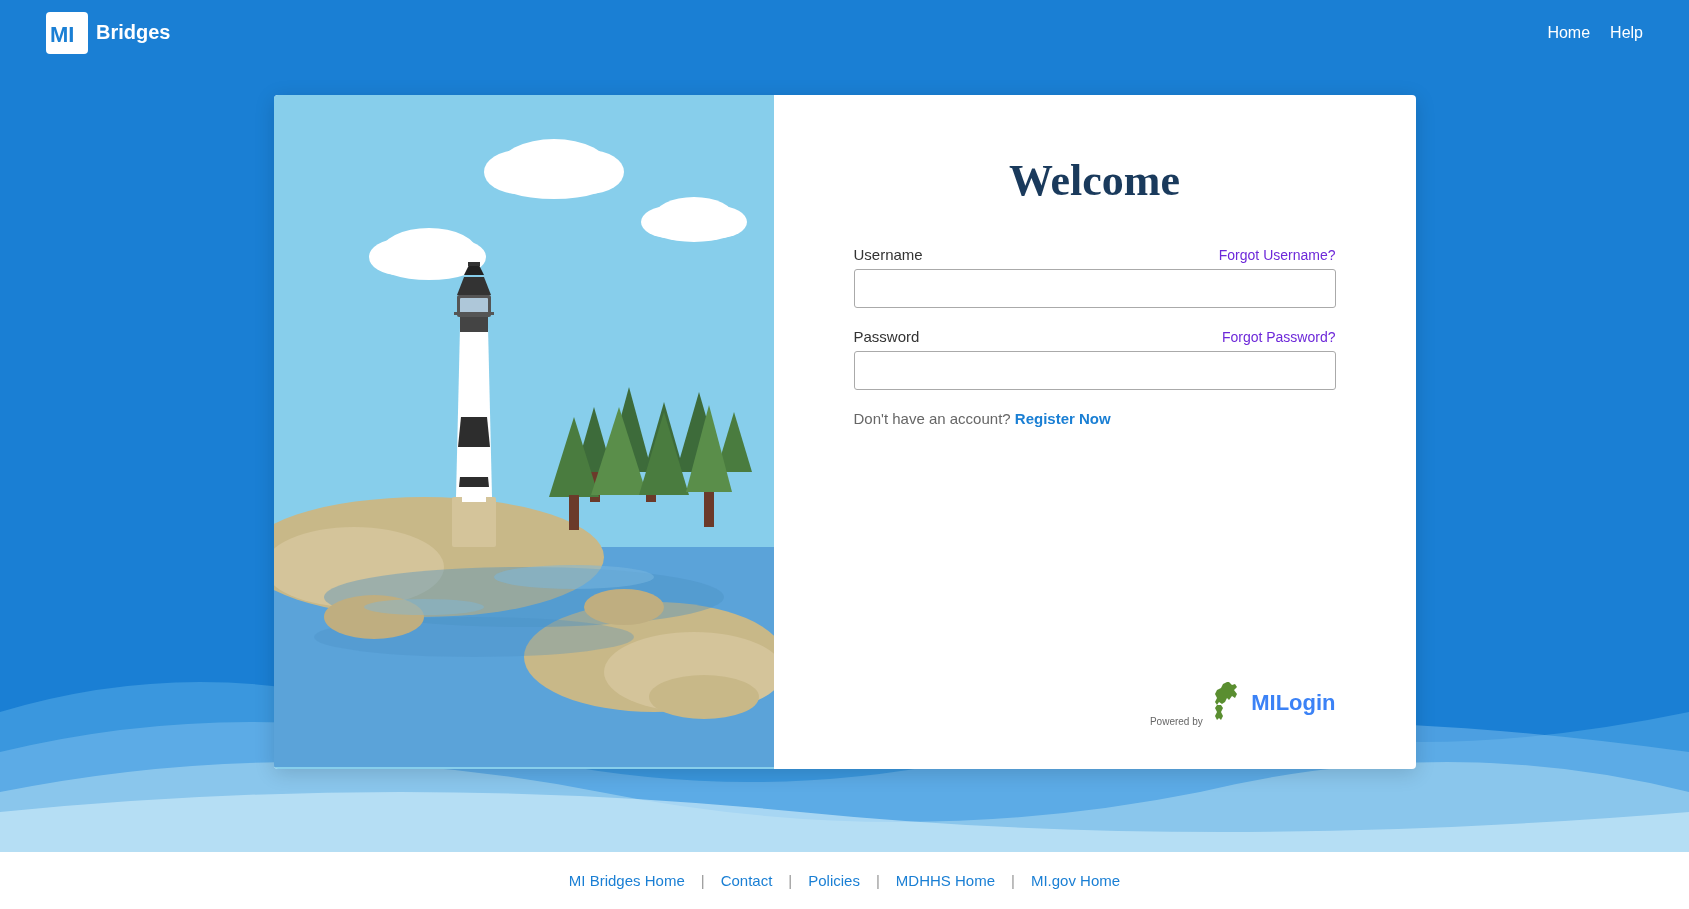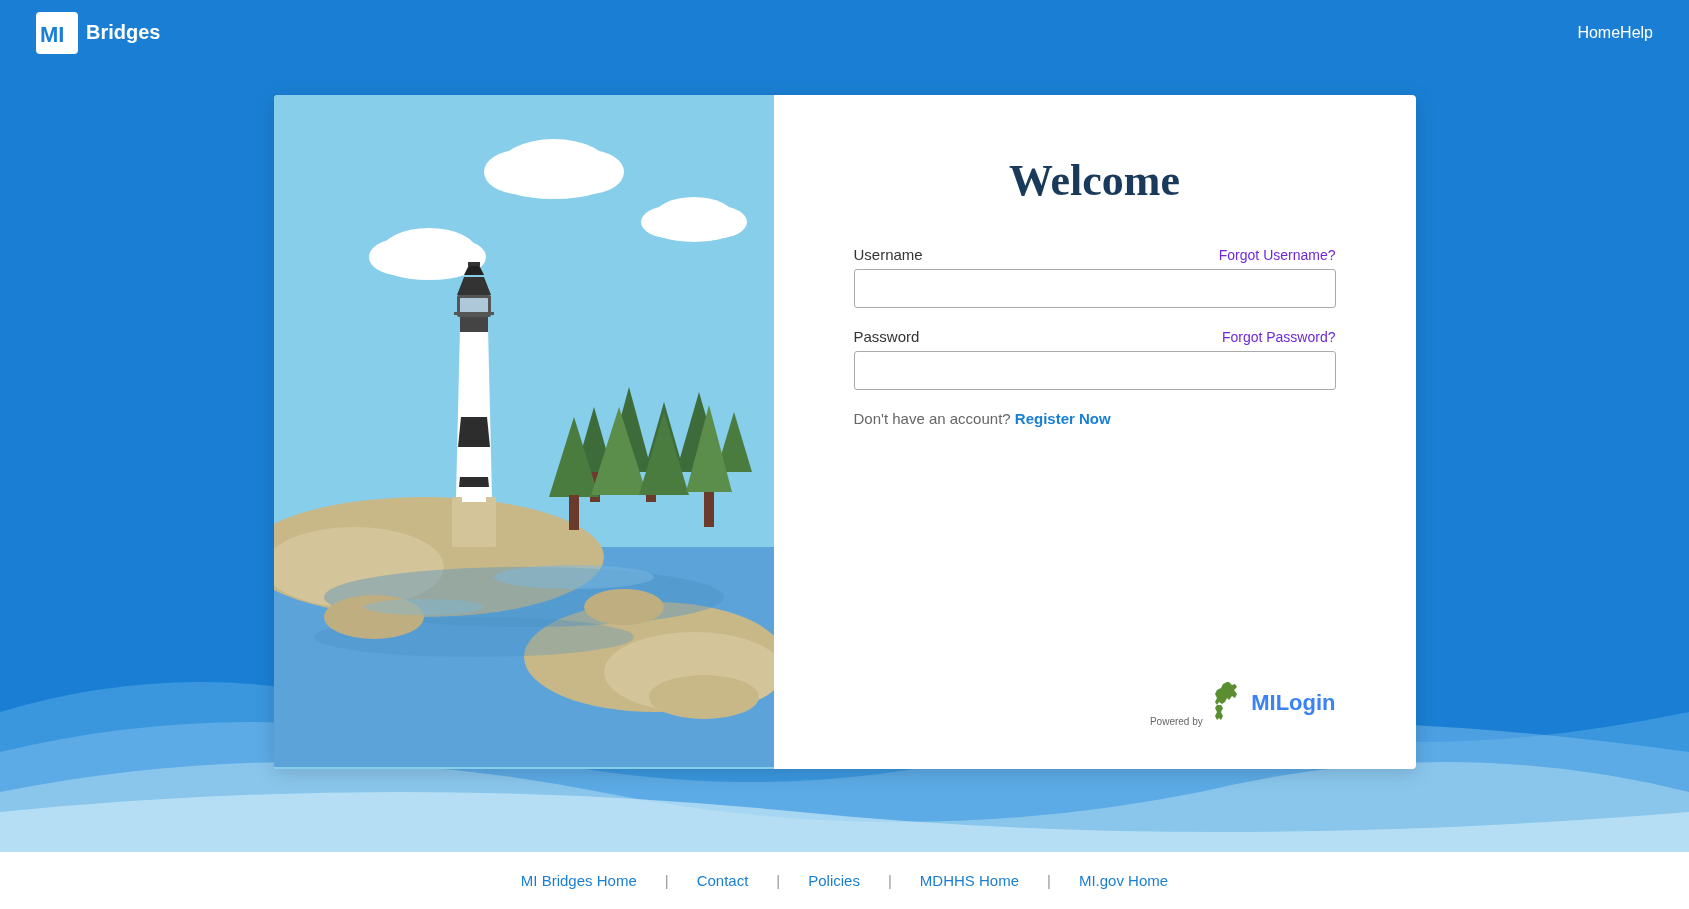--- a/index.html
+++ b/index.html
@@ -10,41 +10,42 @@
       display: flex;
       flex-direction: column;
     }
 
     
     .header {
       background: #1a7fd4;
       display: flex;
       align-items: center;
       justify-content: space-between;
-      padding: 0 36px;
+      padding: 0 46px;
       height: 65px;
     }
     .header-logo {
       display: flex;
       align-items: center;
       gap: 8px;
     }
     .mi-logo {
       width: 42px;
       height: 42px;
     }
     .logo-text {
       color: white;
       font-size: 20px;
       font-weight: bold;
       letter-spacing: 0;
       text-align: center;
     }
     .header-nav {
       display: flex;
+      gap: 20px;
     }
     .nav-link {
       color: white;
       text-decoration: none;
       font-size: 16px;
     }
 
     
     .main-area {
       flex: 1;
@@ -179,21 +180,21 @@
     }
 
     
     .footer {
       background: white;
       padding: 20px;
       text-align: center;
       display: flex;
       justify-content: center;
       align-items: center;
-      gap: 12px;
+      gap: 0;
       position: relative;
       z-index: 3;
     }
     .footer-link {
       color: #1a7fd4;
       text-decoration: none;
       font-size: 15px;
       padding: 0 16px;
     }
     .footer-sep {

